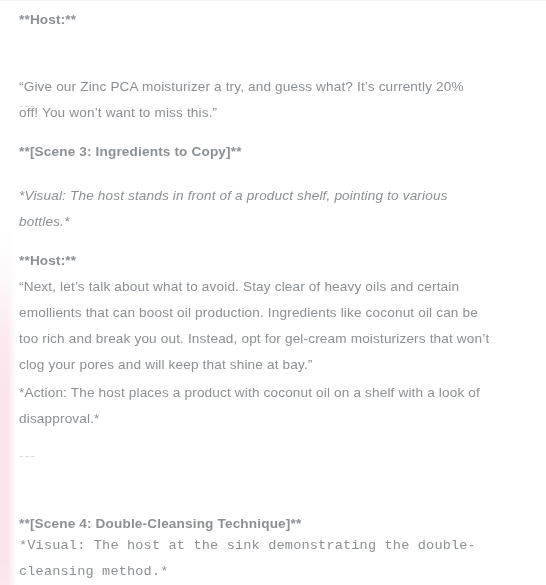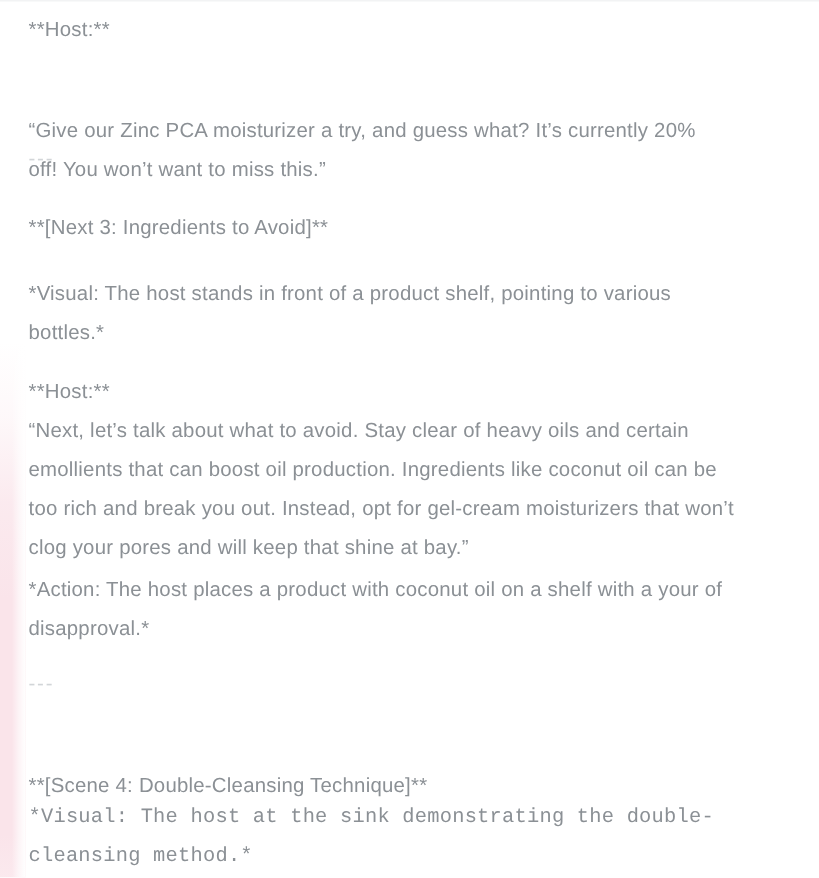--- a/index.html
+++ b/index.html
@@ -76,21 +76,21 @@
     position: absolute;
     left: 19px;
     color: #8b9095;
     font-size: 13.6px;
     line-height: 26px;
     letter-spacing: 0.15px;
     white-space: pre-wrap;
     font-weight: 400;
   }
 
-  .w-narrow { width: 455px; }
+  .w-narrow { width: 455px; font-weight: bold; }
   .w-mid    { width: 465px; }
   .w-wide   { width: 475px; }
 
   .rule-text {
     position: absolute;
     left: 19px;
     color: #d2d5d8;
     font-size: 13.6px;
     line-height: 20px;
     letter-spacing: 1.2px;
@@ -127,29 +127,29 @@
   <div id="left-accent-band"></div>
 
   <div id="message-body">
 
     <div class="para w-narrow" style="top:7px;">**Host:**</div>
 
     <div class="para w-mid" style="top:33px;margin-top:41px;">“Give our Zinc PCA moisturizer a try, and guess what? It’s currently 20% off! You won’t want to miss this.”</div>
 
     <div class="rule-text" style="top:96px;">---</div>
 
-    <div class="para w-narrow" style="top:139px;">**[Next 3: Ingredients to Avoid]**</div>
+    <div class="para w-narrow" style="top:139px;">**[Scene 3: Ingredients to Copy]**</div>
 
-    <div class="para w-mid" style="top:183px;">*Visual: The host stands in front of a product shelf, pointing to various bottles.*</div>
+    <div class="para w-mid" style="top:183px;font-style:italic;">*Visual: The host stands in front of a product shelf, pointing to various bottles.*</div>
 
     <div class="para w-narrow" style="top:248px;">**Host:**</div>
 
     <div class="para w-wide" style="top:274px;">“Next, let’s talk about what to avoid. Stay clear of heavy oils and certain emollients that can boost oil production. Ingredients like coconut oil can be too rich and break you out. Instead, opt for gel-cream moisturizers that won’t clog your pores and will keep that shine at bay.”</div>
 
-    <div class="para w-wide" style="top:380px;">*Action: The host places a product with coconut oil on a shelf with a your of disapproval.*</div>
+    <div class="para w-wide" style="top:380px;">*Action: The host places a product with coconut oil on a shelf with a look of disapproval.*</div>
 
     <div class="rule-text" style="top:446px;">---</div>
 
     <div class="para w-narrow" style="top:511px;">**[Scene 4: Double-Cleansing Technique]**</div>
 
     <div class="para w-mid" style="top:533px;font-family:Liberation Mono, monospace;">*Visual: The host at the sink demonstrating the double-cleansing method.*</div>
 
   </div>
 
 

